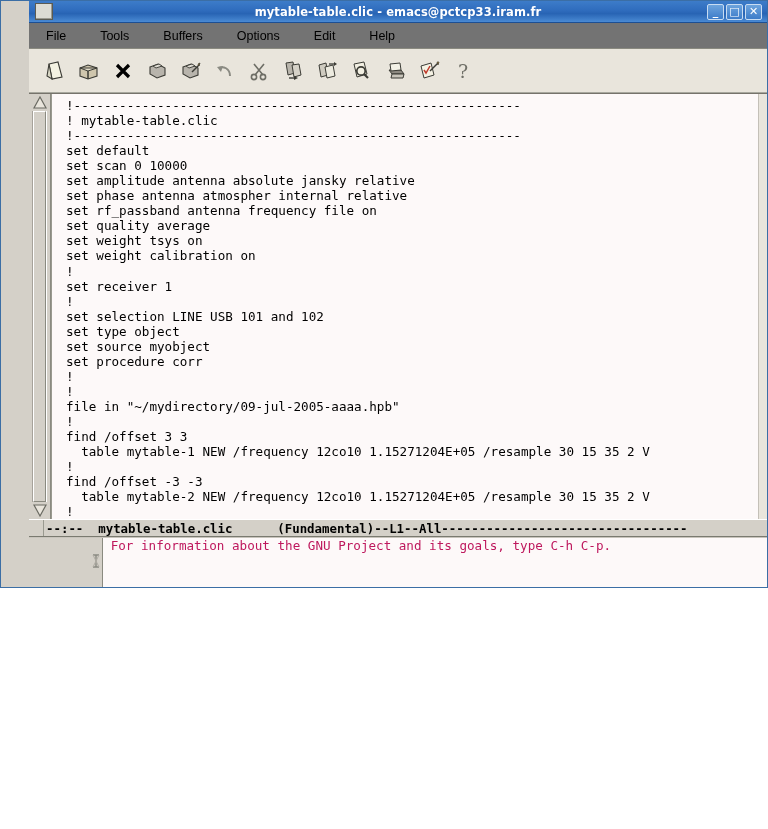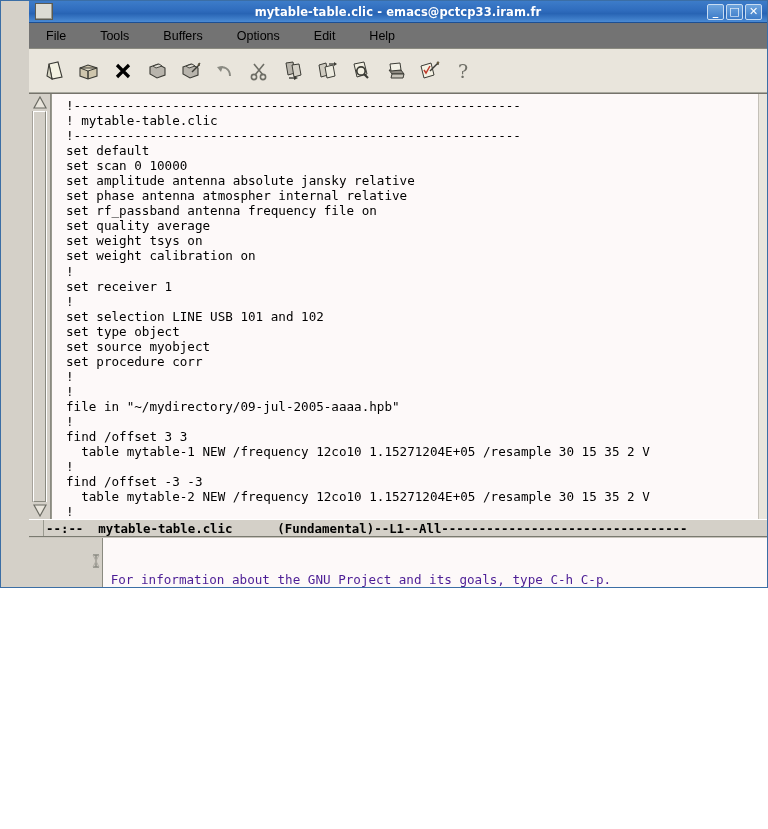--- a/index.html
+++ b/index.html
@@ -222,24 +222,24 @@
     padding-left: 2px;
     overflow: hidden;
     text-overflow: clip;
   }
 
   
   .minibuffer {
     flex: 0 0 22px;
     background: #fdf9f9;
     display: flex;
-    align-items: flex-end;
+    align-items: flex-start;
     font-family: "DejaVu Sans Mono", monospace;
     font-size: 12.6px;
-    color: #4c1d95;
+    color: #be185d;
     white-space: pre;
     box-sizing: border-box;
     border-top: 1px solid #c8c4bc;
   }
   .mb-fringe {
     flex: 0 0 22px;
     height: 100%;
     background: #d4d0c8;
     border-right: 1px solid #8a8a80;
     display: flex;

